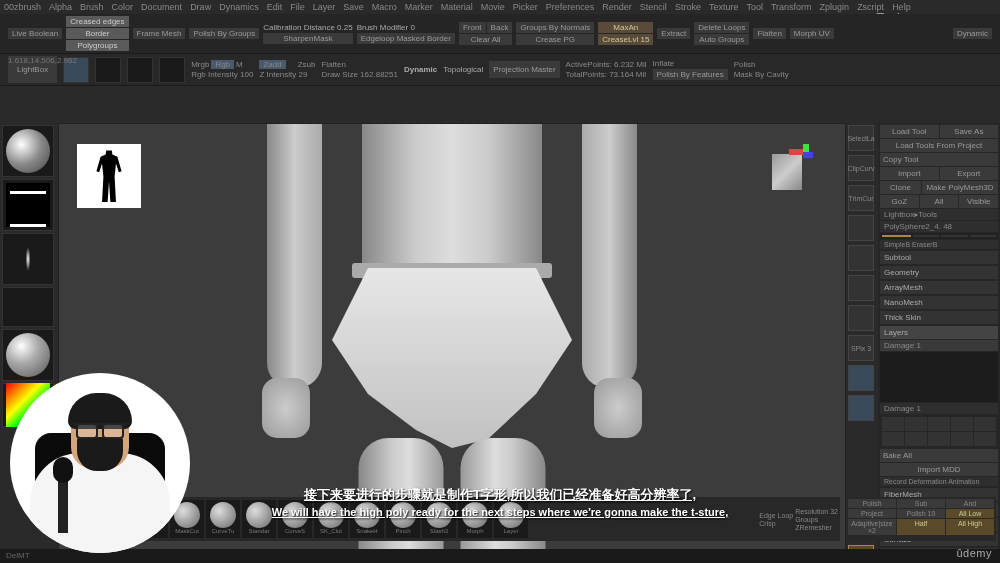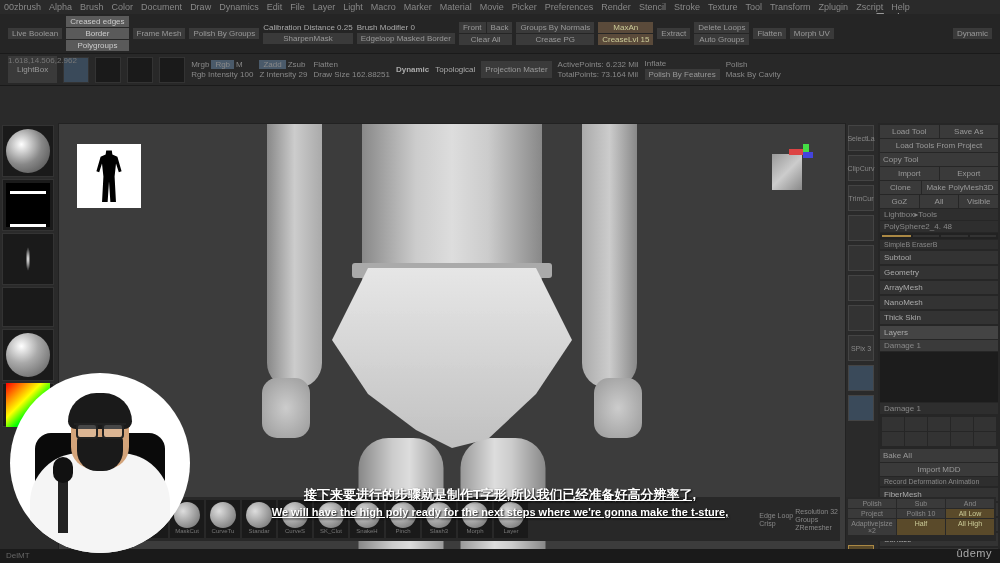--- a/index.html
+++ b/index.html
@@ -123,21 +123,21 @@
   <span>00zbrush</span>
   <span>Alpha</span>
   <span>Brush</span>
   <span>Color</span>
   <span>Document</span>
   <span>Draw</span>
   <span>Dynamics</span>
   <span>Edit</span>
   <span>File</span>
   <span>Layer</span>
-  <span>Light</span>
+  <span>Save</span>
   <span>Macro</span>
   <span>Marker</span>
   <span>Material</span>
   <span>Movie</span>
   <span>Picker</span>
   <span>Preferences</span>
   <span>Render</span>
   <span>Stencil</span>
   <span>Stroke</span>
   <span>Texture</span>
@@ -205,21 +205,21 @@
   <div class="tool-slot" style="width:26px;height:26px"></div>
   <div class="slider-group">
     <div style="display:flex;gap:2px">
       <span>Mrgb</span>
       <span style="background:#4a5a6a;padding:0 4px">Rgb</span>
       <span>M</span>
     </div>
     <span>Rgb Intensity 100</span>
   </div>
   <div class="slider-group">
-    <div style="display:flex;gap:2px">
+    <div style="display:flex;gap:12px">
       <span style="background:#4a5a6a;padding:0 4px">Zadd</span>
       <span>Zsub</span>
     </div>
     <span>Z Intensity 29</span>
   </div>
   <div class="slider-group">
     <span>Flatten</span>
     <span>Draw Size 162.88251</span>
   </div>
   <span style="font-weight:bold">Dynamic</span>

